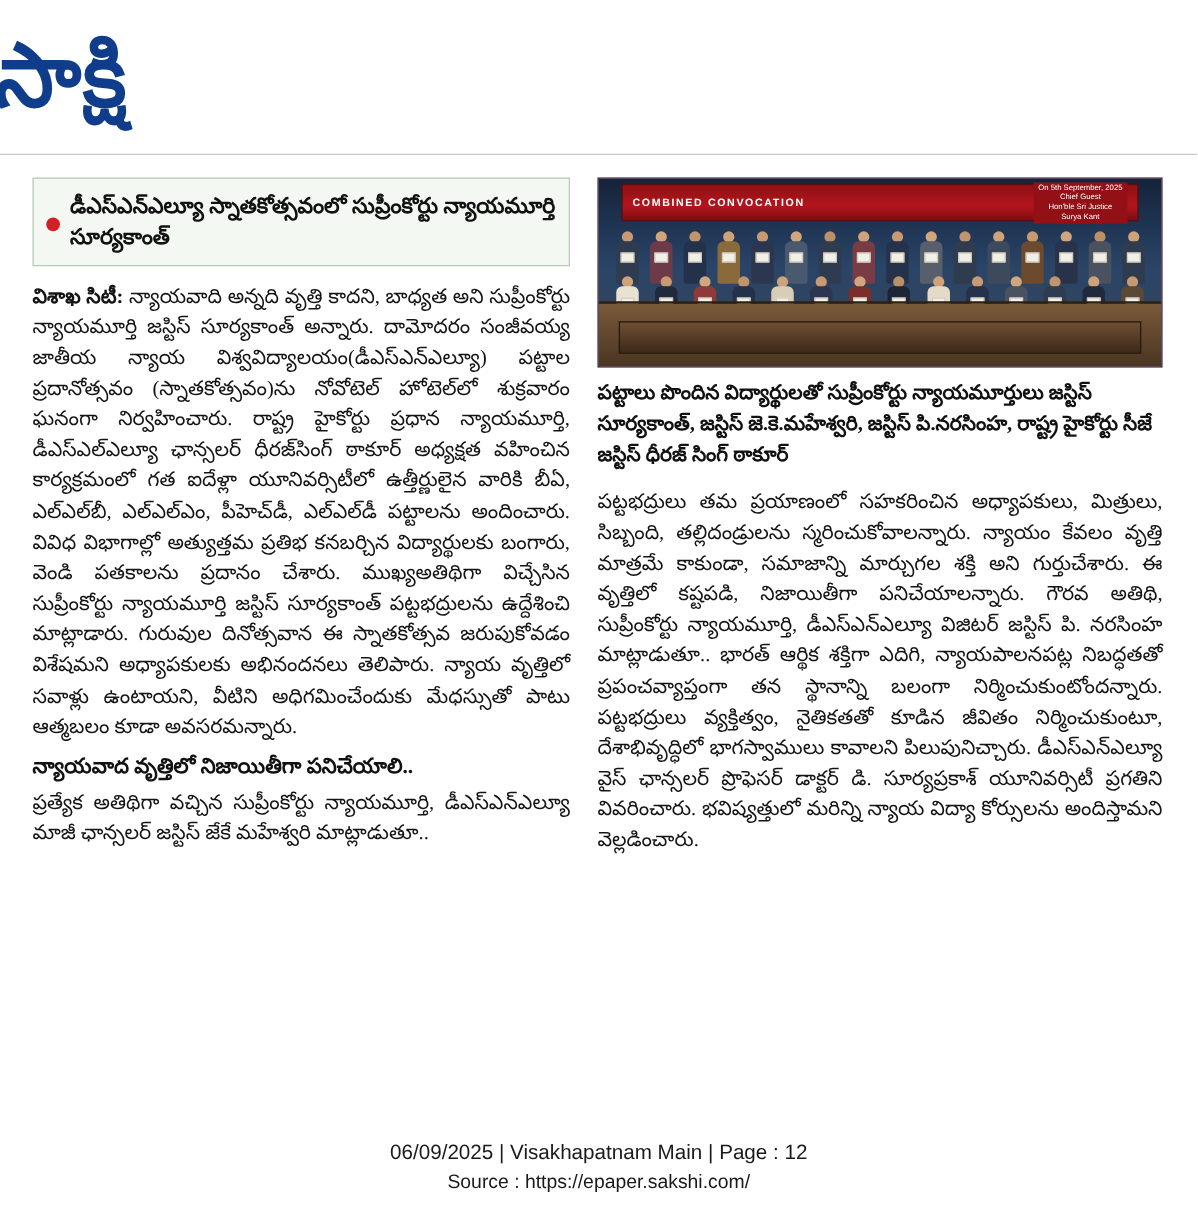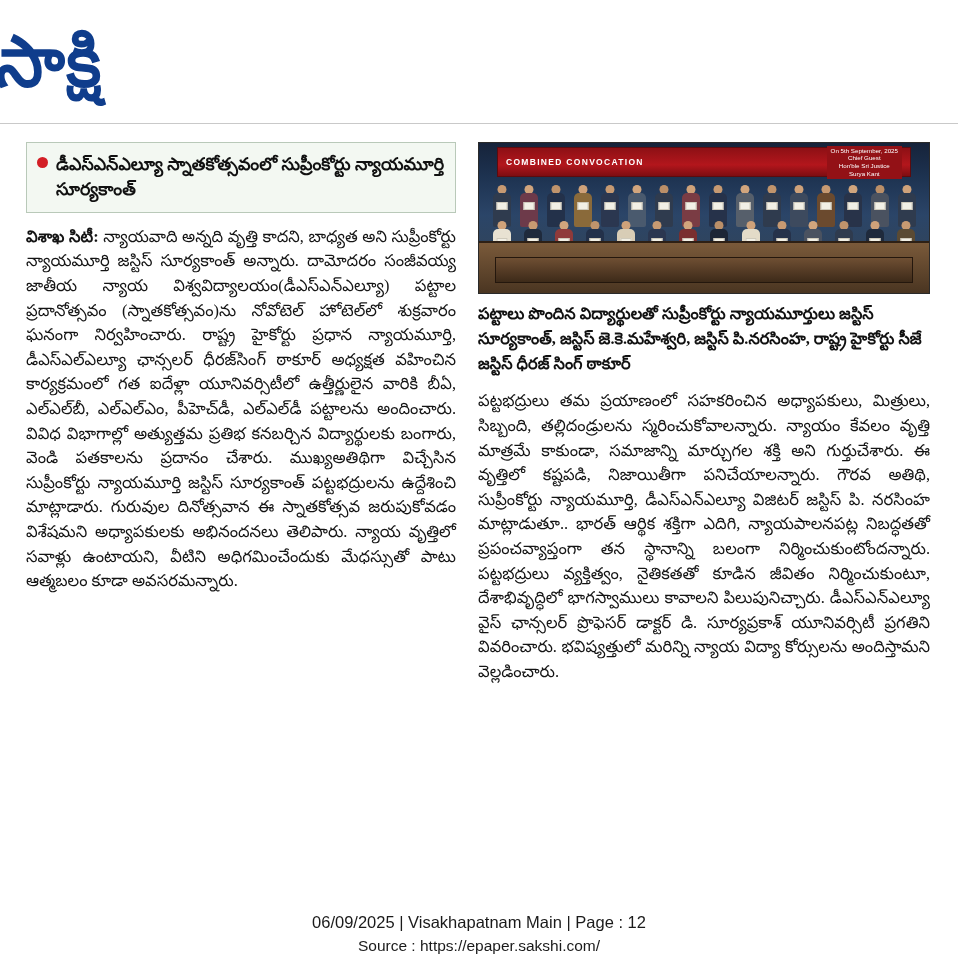--- a/index.html
+++ b/index.html
@@ -56,21 +56,21 @@
   .col-left { width: 430px; }
   .col-right { width: 452px; }
 
   
   .subhead-box {
     border: 1px solid #b9c9b9;
     background: #f3f8f2;
     padding: 9px 10px 9px 10px;
     display: flex;
     gap: 8px;
-    align-items: flex-start;
+    align-items: center;
     margin-bottom: 12px;
   }
   .bullet {
     width: 11px; height: 11px;
     border-radius: 50%;
     background: #d31f26;
     flex: 0 0 auto;
     margin-top: 5px;
   }
   .subhead-text {
@@ -232,21 +232,23 @@
         <div class="subhead-box">
           <span class="bullet"></span>
           <div class="subhead-text">డీఎస్ఎన్ఎల్యూ స్నాతకోత్సవంలో సుప్రీంకోర్టు న్యాయమూర్తి సూర్యకాంత్</div>
         </div>
 
         <p class="body-text first">
           <span class="lead">విశాఖ సిటీ:</span>
           <span>న్యాయవాది అన్నది వృత్తి కాదని, బాధ్యత అని సుప్రీంకోర్టు న్యాయమూర్తి జస్టిస్ సూర్యకాంత్ అన్నారు. దామోదరం సంజీవయ్య జాతీయ న్యాయ విశ్వవిద్యాలయం(డీఎస్ఎన్ఎల్యూ) పట్టాల ప్రదానోత్సవం (స్నాతకోత్సవం)ను నోవోటెల్ హోటెల్‌లో శుక్రవారం ఘనంగా నిర్వహించారు. రాష్ట్ర హైకోర్టు ప్రధాన న్యాయమూర్తి, డీఎస్ఎల్ఎల్యూ ఛాన్సలర్ ధీరజ్‌సింగ్ ఠాకూర్ అధ్యక్షత వహించిన కార్యక్రమంలో గత ఐదేళ్లా యూనివర్సిటీలో ఉత్తీర్ణులైన వారికి బీఏ, ఎల్ఎల్‌బీ, ఎల్ఎల్ఎం, పీహెచ్‌డీ, ఎల్ఎల్‌డీ పట్టాలను అందించారు. వివిధ విభాగాల్లో అత్యుత్తమ ప్రతిభ కనబర్చిన విద్యార్థులకు బంగారు, వెండి పతకాలను ప్రదానం చేశారు. ముఖ్యఅతిథిగా విచ్చేసిన సుప్రీంకోర్టు న్యాయమూర్తి జస్టిస్ సూర్యకాంత్ పట్టభద్రులను ఉద్దేశించి మాట్లాడారు. గురువుల దినోత్సవాన ఈ స్నాతకోత్సవ జరుపుకోవడం విశేషమని అధ్యాపకులకు అభినందనలు తెలిపారు. న్యాయ వృత్తిలో సవాళ్లు ఉంటాయని, వీటిని అధిగమించేందుకు మేధస్సుతో పాటు ఆత్మబలం కూడా అవసరమన్నారు.</span>
         </p>
 
-
+        <div class="inline-subhead">న్యాయవాద వృత్తిలో నిజాయితీగా పనిచేయాలి..</div>
+
+        <p class="body-text">ప్రత్యేక అతిథిగా వచ్చిన సుప్రీంకోర్టు న్యాయమూర్తి, డీఎస్ఎన్ఎల్యూ మాజీ ఛాన్సలర్ జస్టిస్ జేకే మహేశ్వరి మాట్లాడుతూ..</p>
       </div>
 
       <div class="col-right">
 
         <div class="photo-wrap">
           <div class="photo">
             <div class="ph-bg"></div>
 
             <div class="ph-banner">
               <div class="ph-banner-l">COMBINED CONVOCATION</div>

